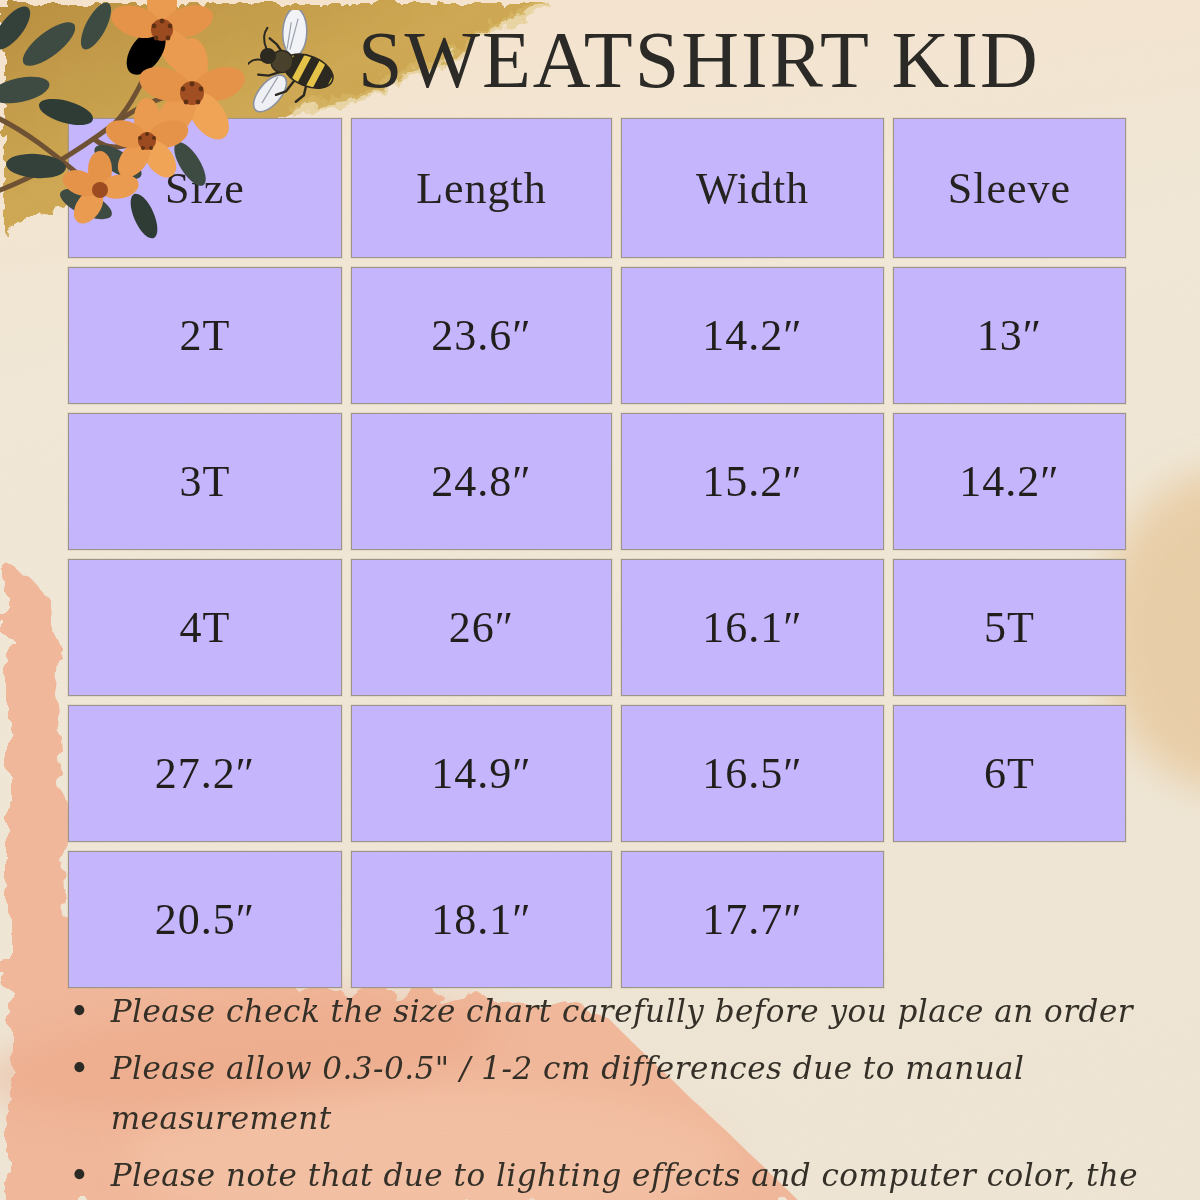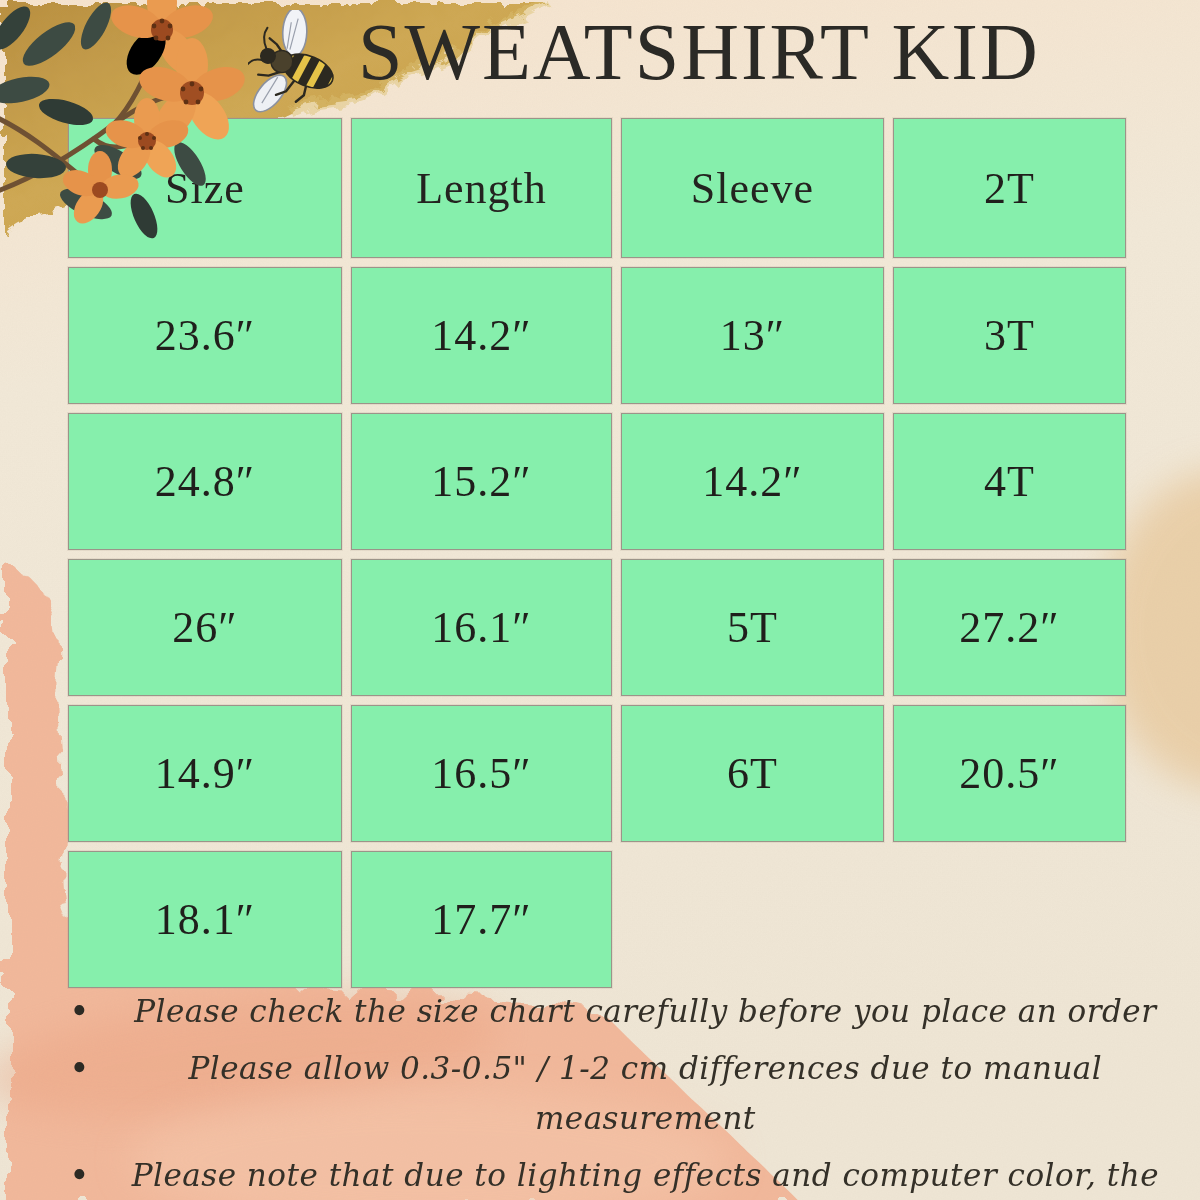--- a/index.html
+++ b/index.html
@@ -14,35 +14,35 @@
     position: absolute; left: 0; top: 0; z-index: 0;
   }
   .flowers {
     position: absolute; left: -6px; top: -6px; z-index: 5;
     pointer-events: none;
   }
   .bee {
     position: absolute; left: 248px; top: 10px; z-index: 6;
   }
   h1.title {
-    position: absolute; left: 358px; top: 8px; z-index: 4;
+    position: absolute; left: 358px; top: 16px; z-index: 4;
     font-family: "Liberation Serif", serif;
     font-size: 80px; font-weight: 500; letter-spacing: 2px;
     color: #2b2a26; white-space: nowrap; line-height: 1.1;
   }
   .size-table {
     position: absolute; left: 68px; top: 118px; z-index: 3;
     display: grid;
     grid-template-columns: 274px 261px 263px 233px;
     grid-template-rows: 140px repeat(5, 137px);
     gap: 9px;
     width: 1058px;
   }
   .cell {
-    background: #86efac;
+    background: #c4b5fd;
     border: 1px solid #9c9489;
     display: flex; align-items: center; justify-content: center;
     font-family: "Liberation Serif", serif;
     font-size: 44px; color: #201f1c; letter-spacing: 1px;
     box-shadow: 0 0 0 1px rgba(160,150,130,0.15);
   }
   .cell.head { font-size: 44px; color: #242320; }
   ul.notes {
     position: absolute; left: 64px; top: 986px; z-index: 3;
     width: 1116px; list-style: none;
@@ -55,21 +55,20 @@
     font-size: 42px; line-height: 48px;
     color: #2c2a24; margin: 0 24px 0 8px; flex-shrink: 0;
     font-style: normal;
   }
   .note-text {
     flex: 1;
     font-family: "DejaVu Serif", "Liberation Serif", serif;
     font-style: italic;
     font-size: 31px; line-height: 50px; color: #343028;
     letter-spacing: 0.5px;
-    text-align: center;
   }
 </style>
 </head>
 <body>
 
 <svg class="bg" width="1200" height="1200" viewBox="0 0 1200 1200">
   <defs>
     <linearGradient id="baseGrad" x1="0" y1="0" x2="0.15" y2="1">
       <stop offset="0" stop-color="#f7e4ce"></stop>
       <stop offset="0.32" stop-color="#f2e9d8"></stop>
@@ -221,20 +220,21 @@
     <circle cx="33" cy="58" r="11" fill="#4a412c" stroke="#2c2920" stroke-width="1.4"></circle>
     <circle cx="18" cy="58" r="8" fill="#2c2920"></circle>
   </g>
 </svg>
 
 <h1 class="title">SWEATSHIRT KID</h1>
 
 <div class="size-table">
   <div class="cell head">Size</div>
   <div class="cell head">Length</div>
+  <div class="cell head">Width</div>
   <div class="cell head">Sleeve</div>
 
   <div class="cell">2T</div>
   <div class="cell">23.6″</div>
   <div class="cell">14.2″</div>
   <div class="cell">13″</div>
 
   <div class="cell">3T</div>
   <div class="cell">24.8″</div>
   <div class="cell">15.2″</div>

